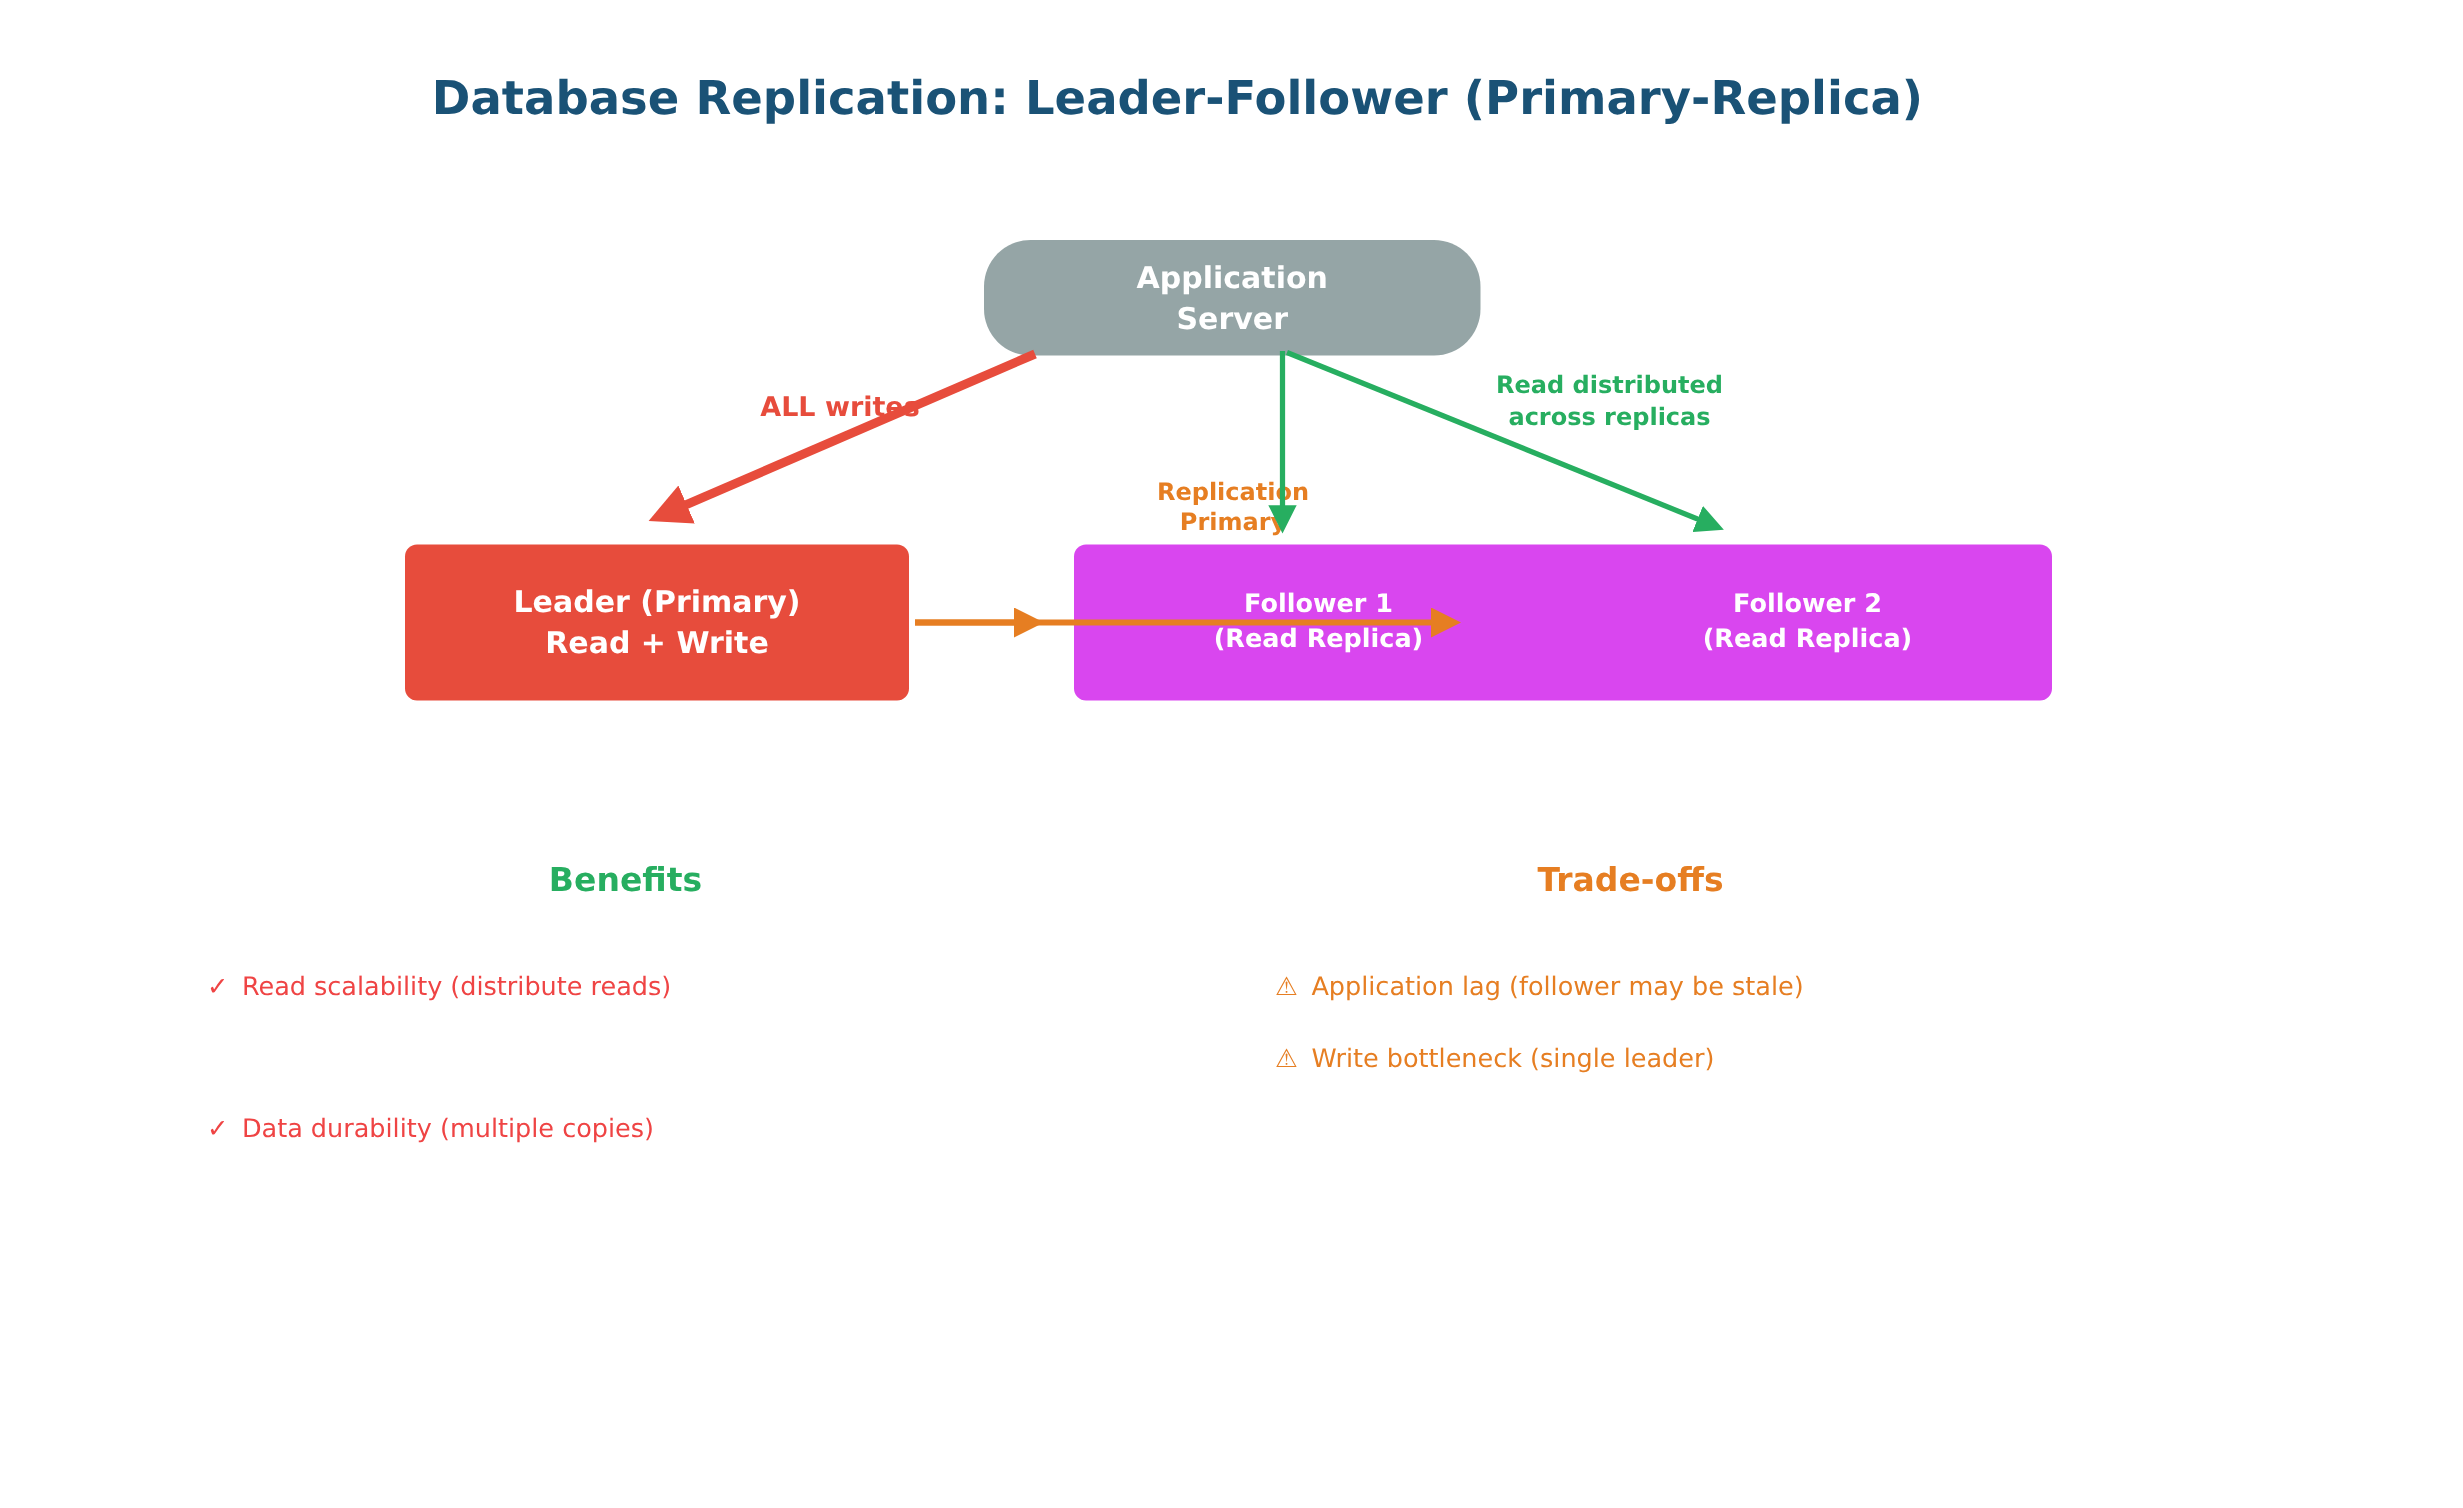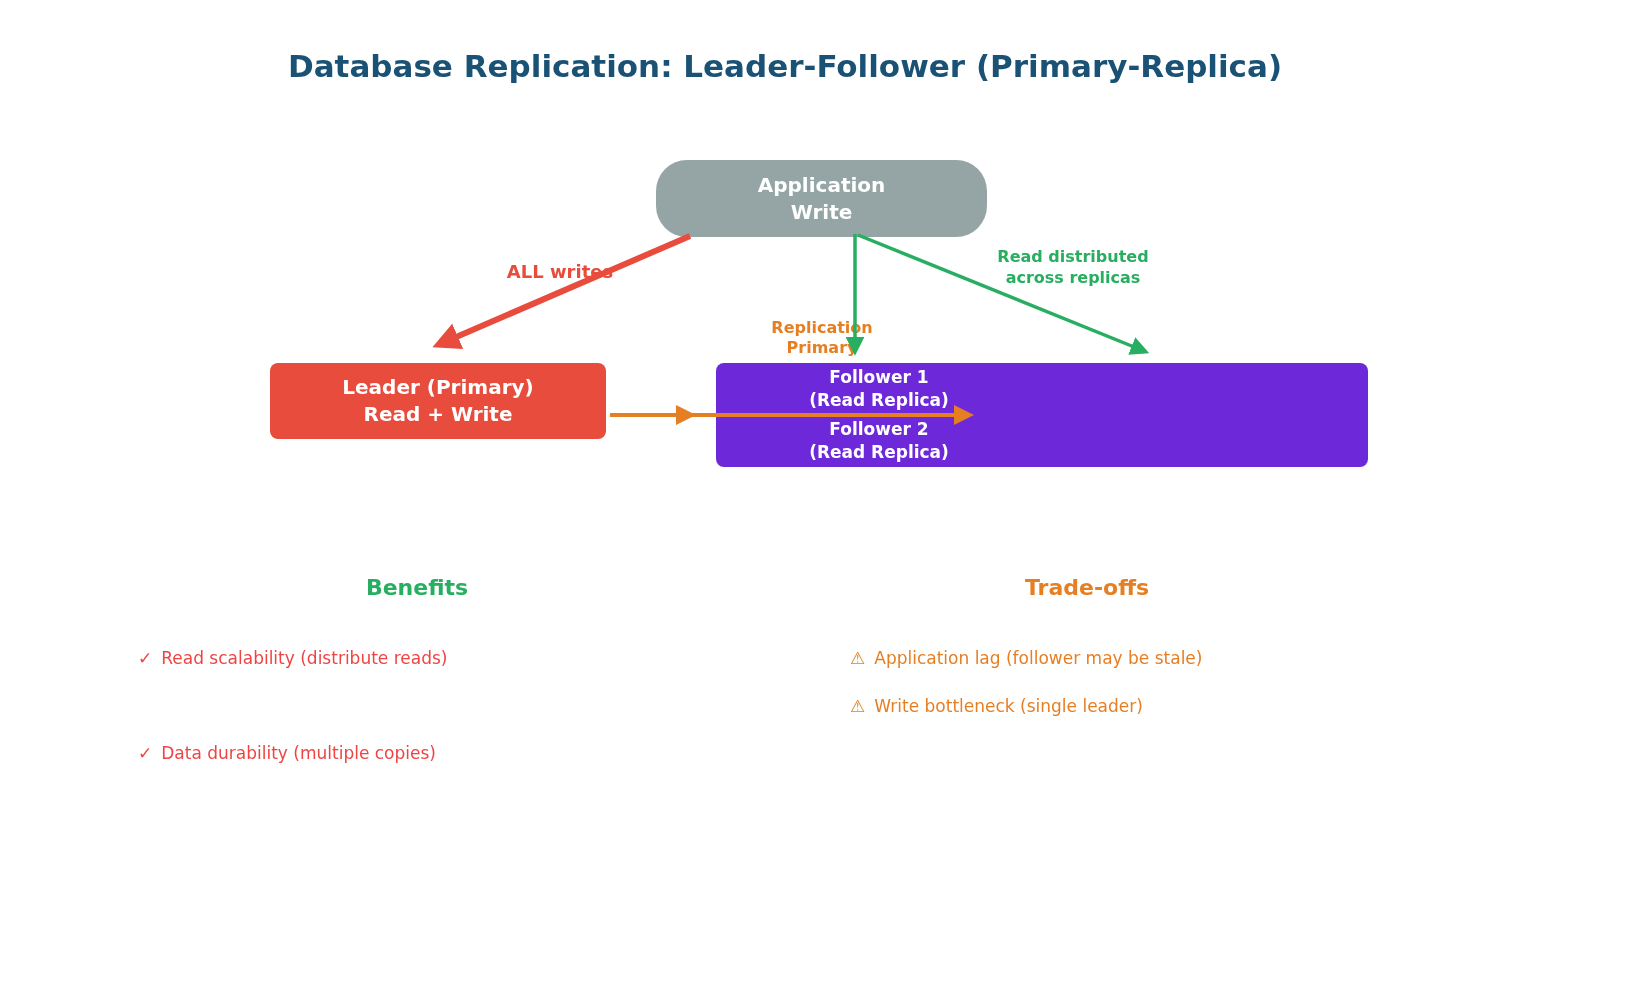--- a/index.html
+++ b/index.html
@@ -26,28 +26,28 @@
     border-radius: 8px;
     color: #ffffff;
     font-weight: bold;
     display: flex;
     flex-direction: column;
     align-items: center;
     justify-content: center;
     text-align: center;
   }
   .node-app     { left: 656px; top: 160px; width: 331px; height: 77px;  background: #95a5a6; font-size: 20px; line-height: 27px; border-radius: 31px; }
-  .node-leader  { left: 270px; top: 363px; width: 336px; height: 76px; background: #e74c3c; font-size: 20px; line-height: 27px; }
+  .node-leader  { left: 270px; top: 363px; width: 336px; height: 104px; background: #e74c3c; font-size: 20px; line-height: 27px; }
   .node-followers {
     left: 716px; top: 363px; width: 652px; height: 104px;
-    background: #6d28d9;
+    background: #d946ef;
     position: absolute;
     border-radius: 8px;
     display: flex;
-    flex-direction: column;
+    flex-direction: row;
   }
   .follower-half {
     width: 50%; height: 100%;
     display: flex;
     flex-direction: column;
     align-items: center;
     justify-content: center;
     text-align: center;
     color: #ffffff;
     font-weight: bold;
@@ -94,21 +94,21 @@
 </style>
 </head>
 <body>
 
 <div class="canvas">
 
   <div class="title">Database Replication: Leader-Follower (Primary-Replica)</div>
 
   <div class="node node-app">
     <div>Application</div>
-    <div>Write</div>
+    <div>Server</div>
   </div>
 
   <div class="node node-leader">
     <div>Leader (Primary)</div>
     <div>Read + Write</div>
   </div>
 
   <div class="node-followers">
     <div class="follower-half">
       <div>Follower 1</div>

